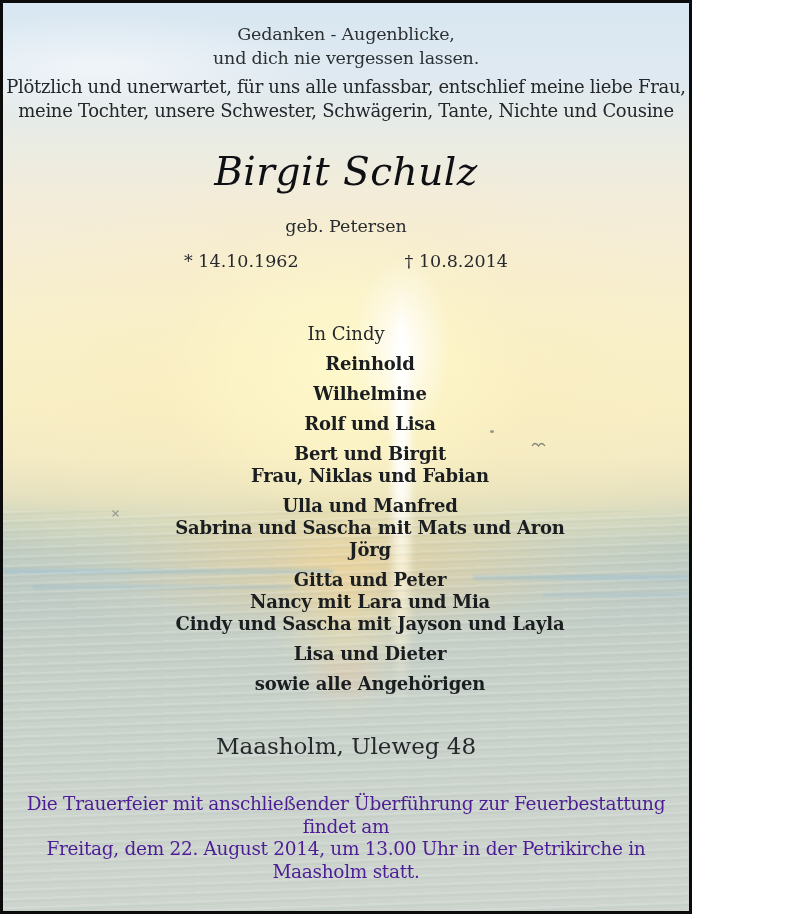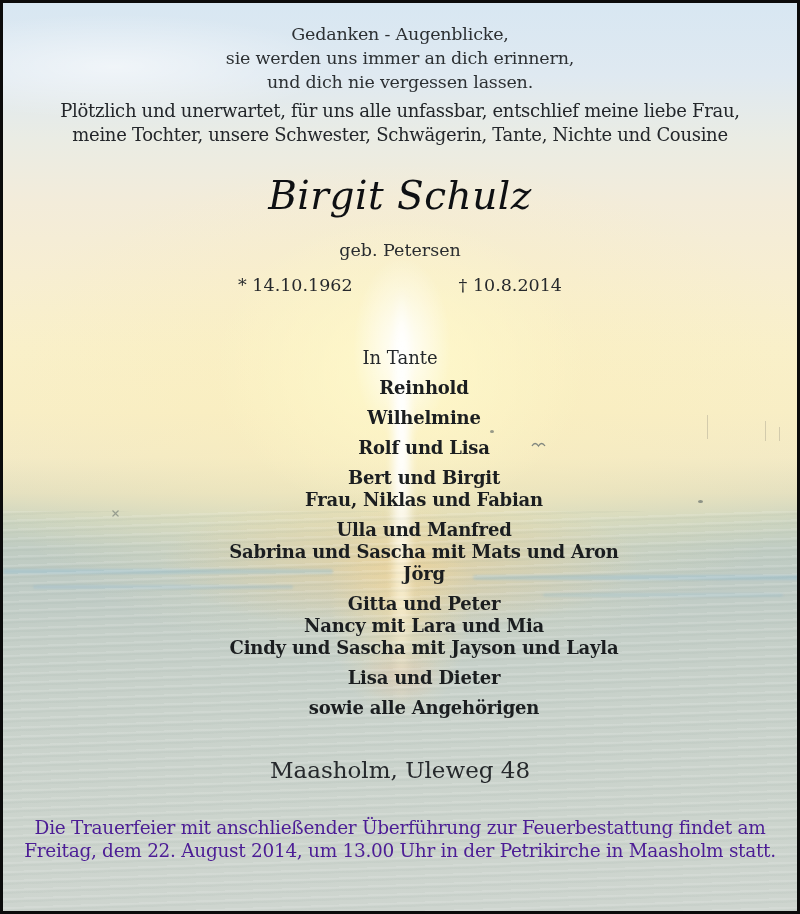--- a/index.html
+++ b/index.html
@@ -1,18 +1,18 @@
 <!DOCTYPE html>
 <html lang="de" style="--ink: #26292b; --sky-top: #d8e7f2; --cream: #f4ecd7; --sun-yellow: #f9f0c8; --horizon-orange: #f0c378; --water-green: #c0ccc2; --water-bottom: #ced5cf;"><head>
 <meta charset="utf-8">
 <style>
   html,body{margin:0;padding:0;background:#ffffff;}
   .notice{
     position:relative;
-    width:800px;height:914px;
+    width:692px;height:914px;
     box-sizing:border-box;
     border:3px solid #0b0b0b;
     overflow:hidden;
     font-family:"DejaVu Serif", serif;
     color:var(--ink,#26292b);
   }
   
   .bg{
     position:absolute;inset:0;
     background:
@@ -99,34 +99,33 @@
         <path d="M1.5 1.5 L7.5 7.5 M7.5 1.5 L1.5 7.5" stroke="rgba(85,95,95,0.5)" stroke-width="1.2" fill="none"></path>
       </svg>
     </span>
     <div class="speck speck-b"></div>
     <div class="speck speck-d"></div>
   </div>
 
   <div class="content">
     <div class="poem">
         <div>Gedanken - Augenblicke,</div>
-        <div>sie werden uns immer an dich erinnern,</div>
         <div>und dich nie vergessen lassen.</div>
       </div>
     <div class="intro">
         <div>Plötzlich und unerwartet, für uns alle unfassbar, entschlief meine liebe Frau,</div>
         <div>meine Tochter, unsere Schwester, Schwägerin, Tante, Nichte und Cousine</div>
       </div>
     <h1 class="deceased">Birgit Schulz</h1>
     <div class="maiden">geb. Petersen</div>
     <div class="dates">
       <span>* 14.10.1962</span>
       <span>† 10.8.2014</span>
     </div>
-    <div class="closing">In Tante</div>
+    <div class="closing">In Cindy</div>
     <div class="mourners">
         <div class="mourner-group">
           <div>Reinhold</div>
         </div>
         <div class="mourner-group">
           <div>Wilhelmine</div>
         </div>
         <div class="mourner-group">
           <div>Rolf und Lisa</div>
         </div>

